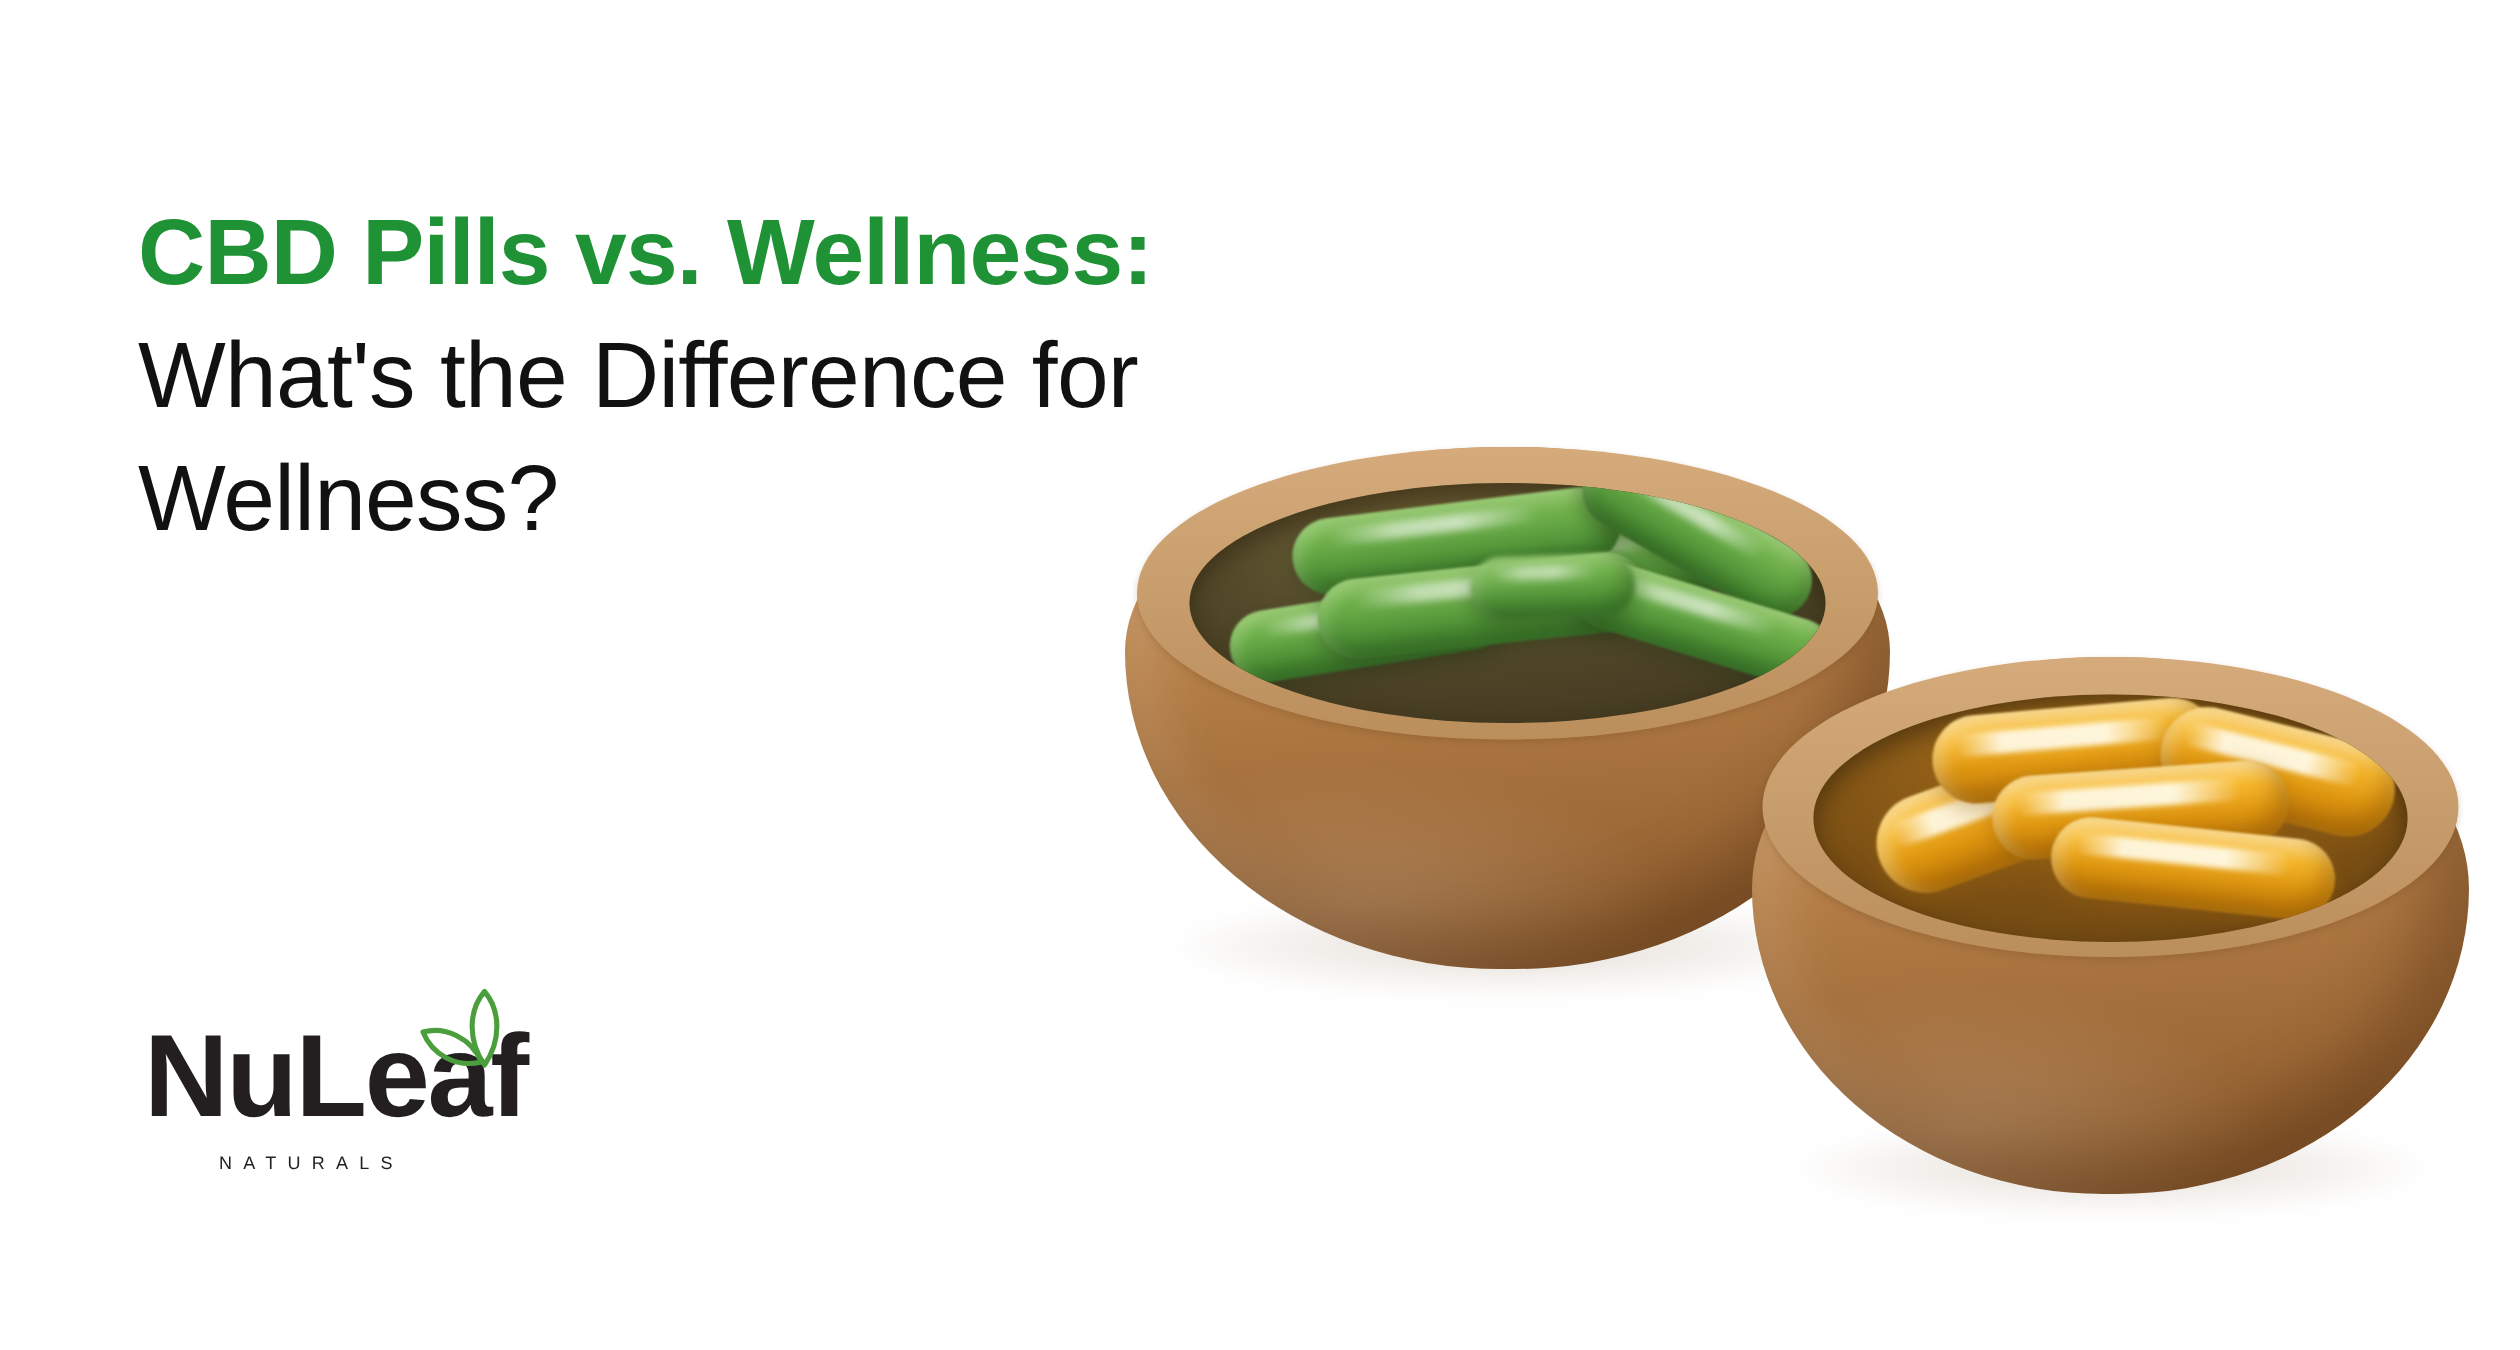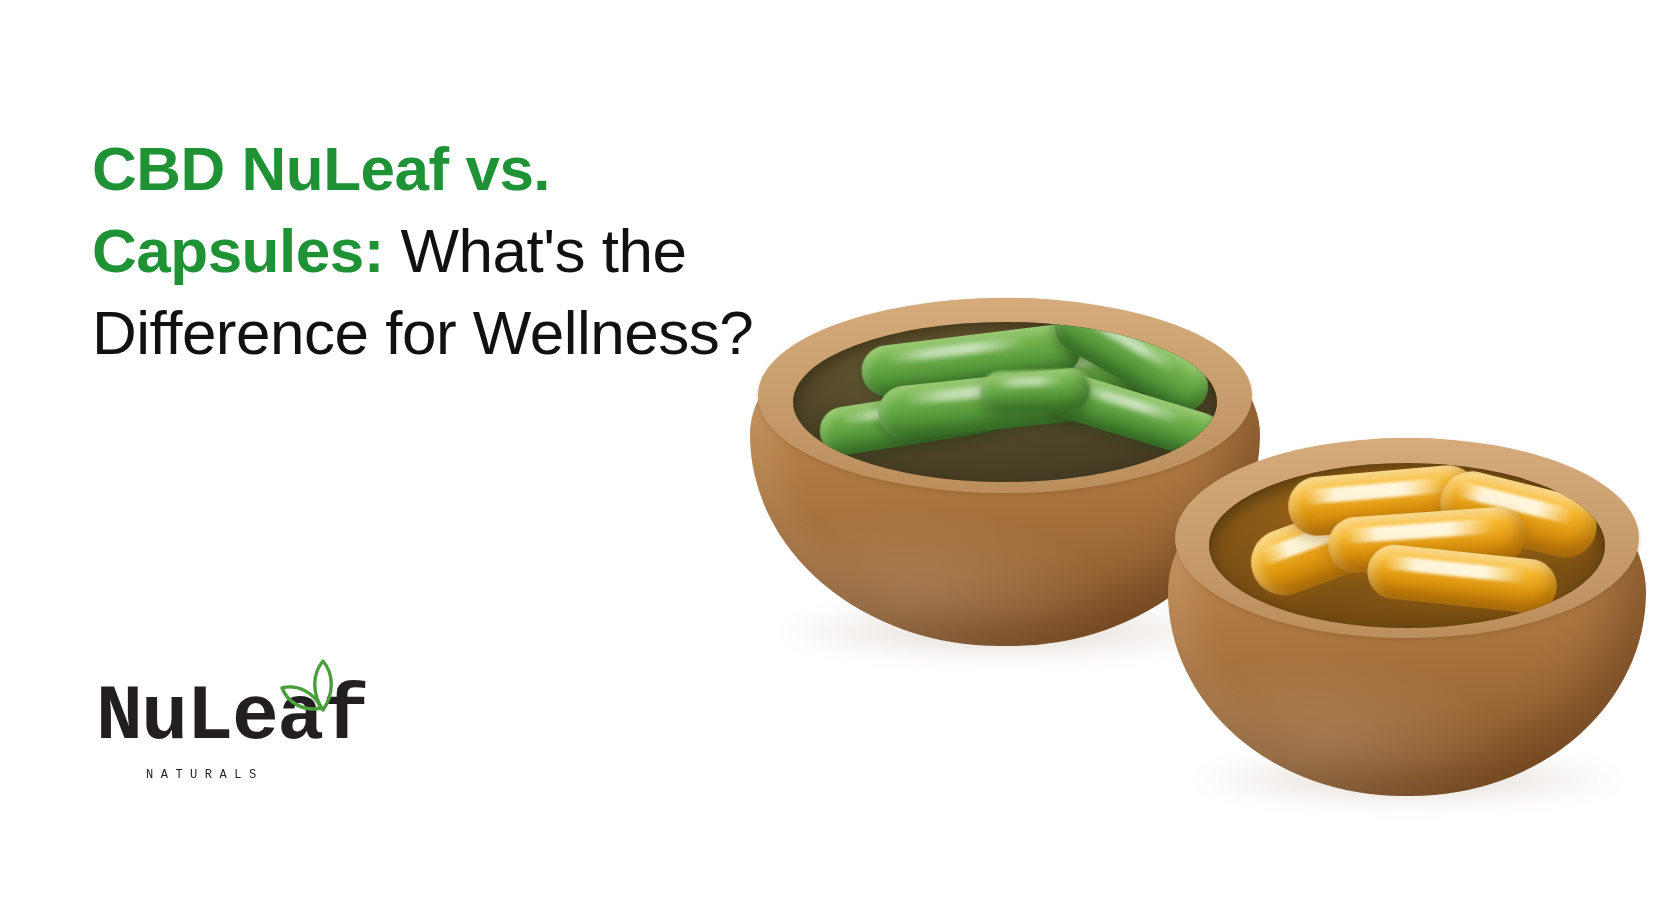--- a/index.html
+++ b/index.html
@@ -41,21 +41,20 @@
     font-weight: 300;
   }
 
   
   .logo {
     position: absolute;
     left: 96px;
     top: 660px;
     width: 300px;
     height: 140px;
-    font-family: Liberation Mono, monospace;
   }
   .logo-mark {
     position: relative;
     width: 272px;
     height: 100px;
   }
   .logo-wordmark {
     position: absolute;
     left: 0;
     top: 18px;
@@ -241,21 +240,21 @@
       rgba(255,255,255,0) 74%);
     filter: blur(8px);
   }
 </style>
 </head>
 <body>
 
 <div class="banner">
 
   <h1 class="headline">
-    <span class="hl-accent">CBD NuLeaf vs. Capsules:</span><span class="hl-rest"> What's the Difference for Wellness?</span>
+    <span class="hl-accent">CBD Pills vs. Wellness:</span><span class="hl-rest"> What's the Difference for Wellness?</span>
   </h1>
 
   <div class="logo">
     <div class="logo-mark">
       <div class="logo-wordmark">NuLeaf</div>
       <div class="logo-leaves">
         <svg width="78" height="66" viewBox="0 0 78 66" aria-hidden="true">
 
           <path d="M49 3 C60 16, 60 36, 49 52 C38 36, 38 16, 49 3 Z" fill="none" stroke="#4a9f3c" stroke-width="3.4" stroke-linejoin="round"></path>
 

